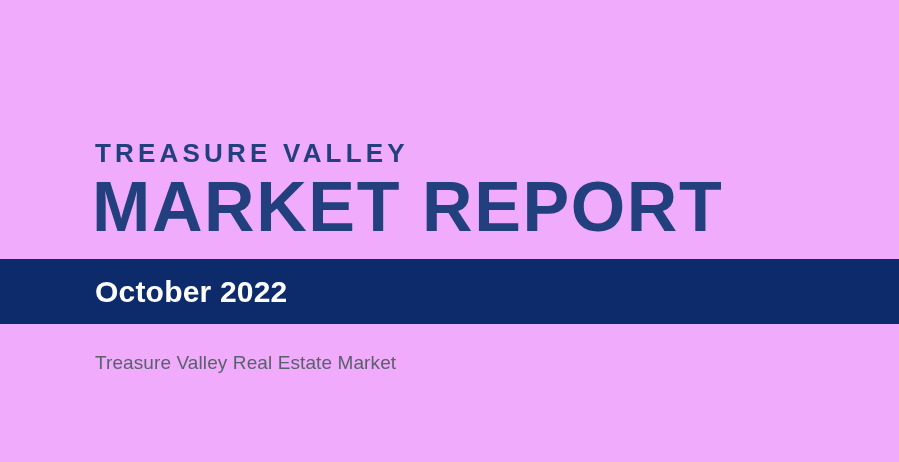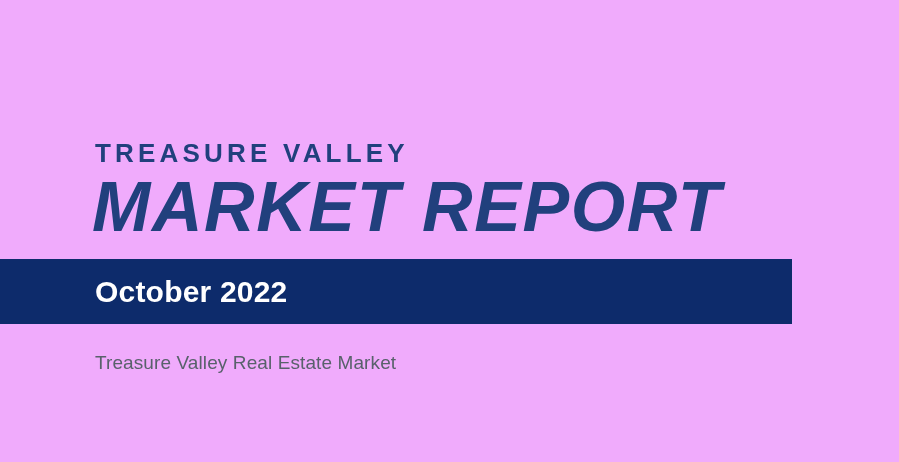--- a/index.html
+++ b/index.html
@@ -50,29 +50,28 @@
     left: 92px;
     top: 172px;
     margin: 0;
     font-family: "Liberation Sans", sans-serif;
     font-size: 70px;
     line-height: 70px;
     font-weight: 700;
     letter-spacing: 1.6px;
     color: #21407d;
     white-space: nowrap;
-    font-style: italic;
   }
 
   
   .date-band {
     position: absolute;
     left: 0;
     top: 259px;
-    width: 792px;
+    width: 899px;
     height: 65px;
     background: #0d2b6b;
   }
 
   .date-band-label {
     position: absolute;
     left: 95px;
     top: 50%;
     transform: translateY(-50%);
     margin: 0;

